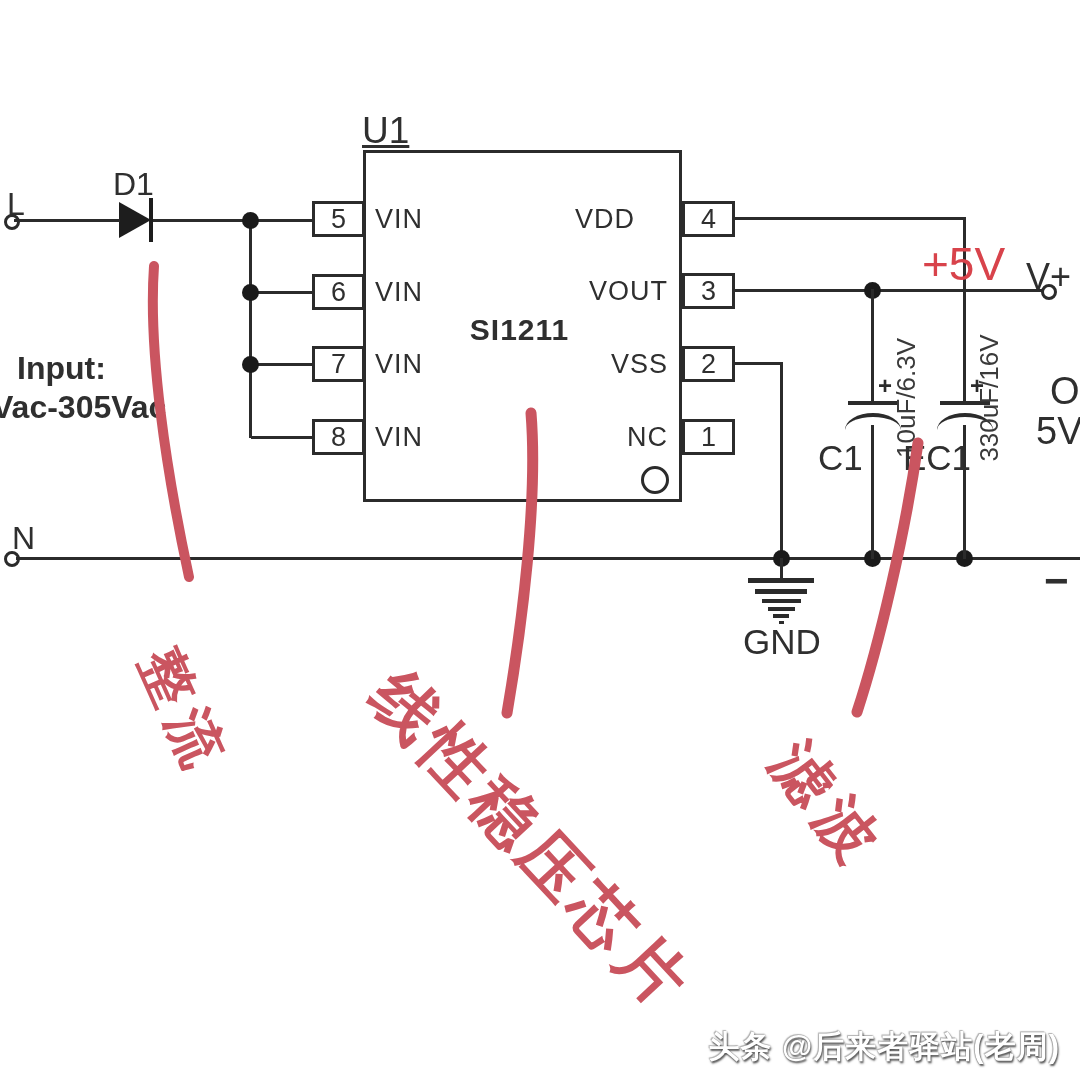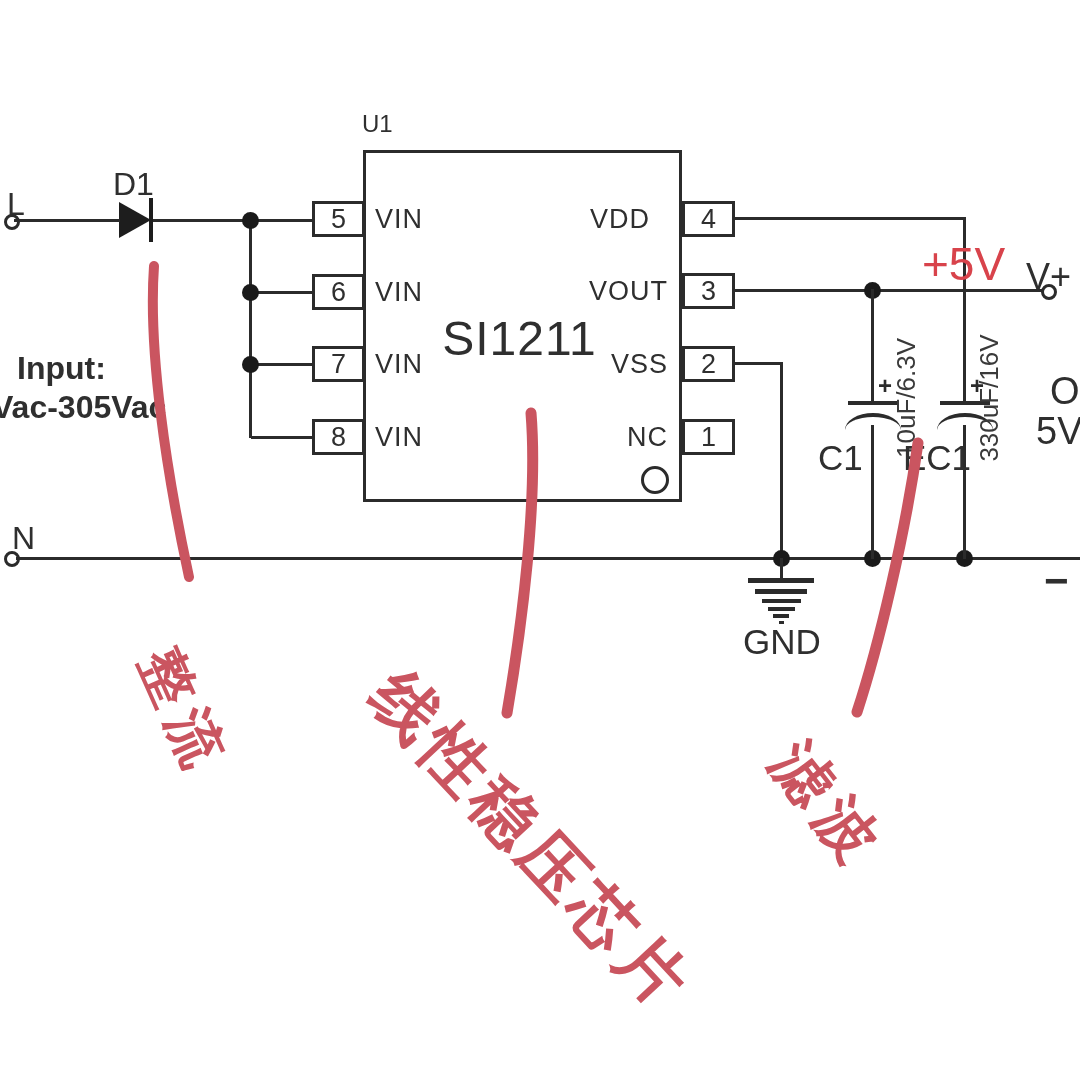--- a/index.html
+++ b/index.html
@@ -51,31 +51,31 @@
     text-shadow:1px 2px 2px rgba(60,60,60,.85),-1px -1px 1px rgba(120,120,120,.5),0 0 1px rgba(80,80,80,.9);
   }
   svg.strokes{position:absolute;left:0;top:0;pointer-events:none;}
 </style>
 </head>
 <body>
 
 <div id="canvas">
 
 
-  <div class="lbl" style="left:362px;top:112px;font-size:24px;">U1</div>
+  <div class="lbl" style="left:362px;top:112px;font-size:37px;text-decoration:underline;">U1</div>
   <div class="chip"></div>
-  <div class="lbl" style="left:363px;top:315px;width:313px;text-align:center;font-size:48px;font-weight:400;letter-spacing:1px;">SI1211</div>
+  <div class="lbl" style="left:363px;top:315px;width:313px;text-align:center;font-size:30px;font-weight:700;letter-spacing:1px;">SI1211</div>
   <div class="indicator" style="left:641px;top:466px;"></div>
 
   <div class="lbl pinname" style="left:375px;top:206px;">VIN</div>
   <div class="lbl pinname" style="left:375px;top:279px;">VIN</div>
   <div class="lbl pinname" style="left:375px;top:351px;">VIN</div>
   <div class="lbl pinname" style="left:375px;top:424px;">VIN</div>
 
-  <div class="lbl pinname" style="left:590px;top:206px;width:78px;text-align:left;">VDD</div>
+  <div class="lbl pinname" style="left:566px;top:206px;width:78px;text-align:center;">VDD</div>
   <div class="lbl pinname" style="left:575px;top:278px;width:93px;text-align:right;">VOUT</div>
   <div class="lbl pinname" style="left:590px;top:351px;width:78px;text-align:right;">VSS</div>
   <div class="lbl pinname" style="left:590px;top:424px;width:78px;text-align:right;">NC</div>
 
   <div class="pinbox" style="left:312px;top:201px;">
       <span>5</span>
     </div>
   <div class="pinbox" style="left:312px;top:274px;">
       <span>6</span>
     </div>
@@ -166,14 +166,15 @@
   <svg class="strokes" width="1080" height="1080" viewBox="0 0 1080 1080">
     <path d="M154,266 C148,350 166,470 189,577" fill="none" stroke="#ca5560" stroke-width="10" stroke-linecap="round"></path>
     <path d="M531,413 C538,500 522,625 507,713" fill="none" stroke="#ca5560" stroke-width="11" stroke-linecap="round"></path>
     <path d="M918,443 C905,535 879,645 857,712" fill="none" stroke="#ca5560" stroke-width="11" stroke-linecap="round"></path>
   </svg>
 
   <div class="annot" style="left:182px;top:640px;font-size:56px;letter-spacing:10px;transform:rotate(66deg);">整流</div>
   <div class="annot" style="left:408px;top:660px;font-size:66px;letter-spacing:6px;transform:rotate(47deg);">线性稳压芯片</div>
   <div class="annot" style="left:808px;top:732px;font-size:60px;letter-spacing:10px;transform:rotate(52deg);">滤波</div>
 
+  <div class="watermark">头条 @后来者驿站(老周)</div>
 
 </div>
 
 </body></html>

